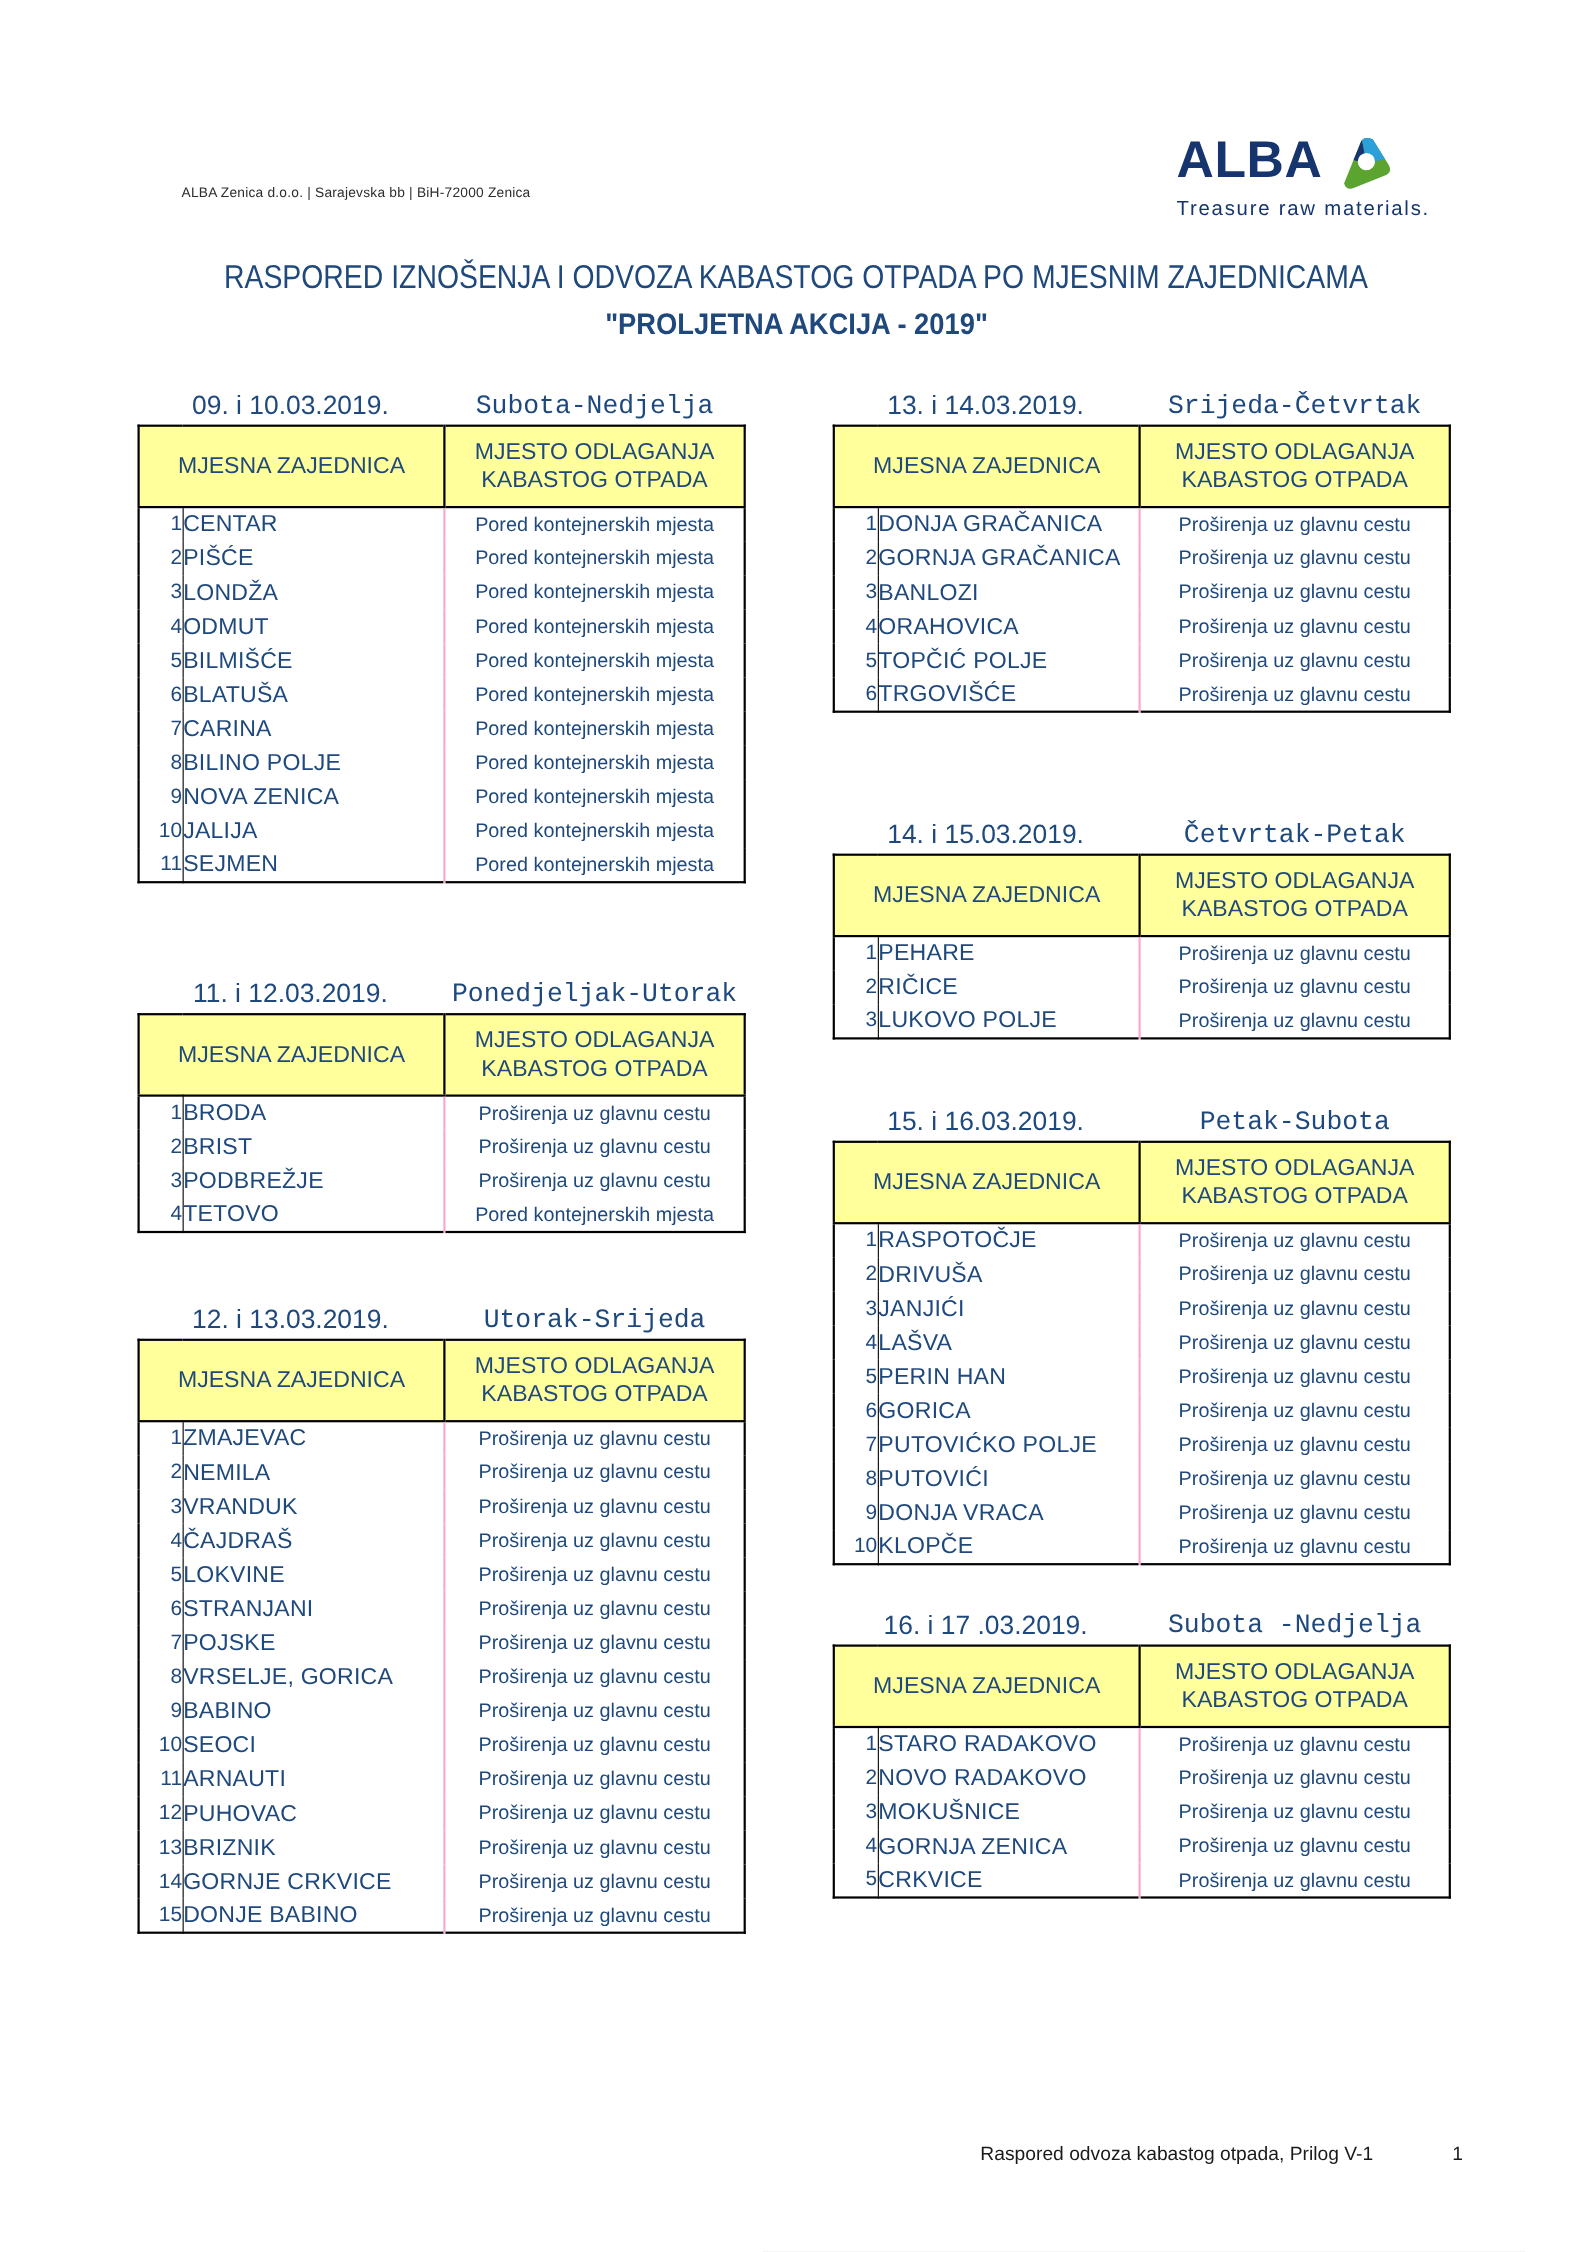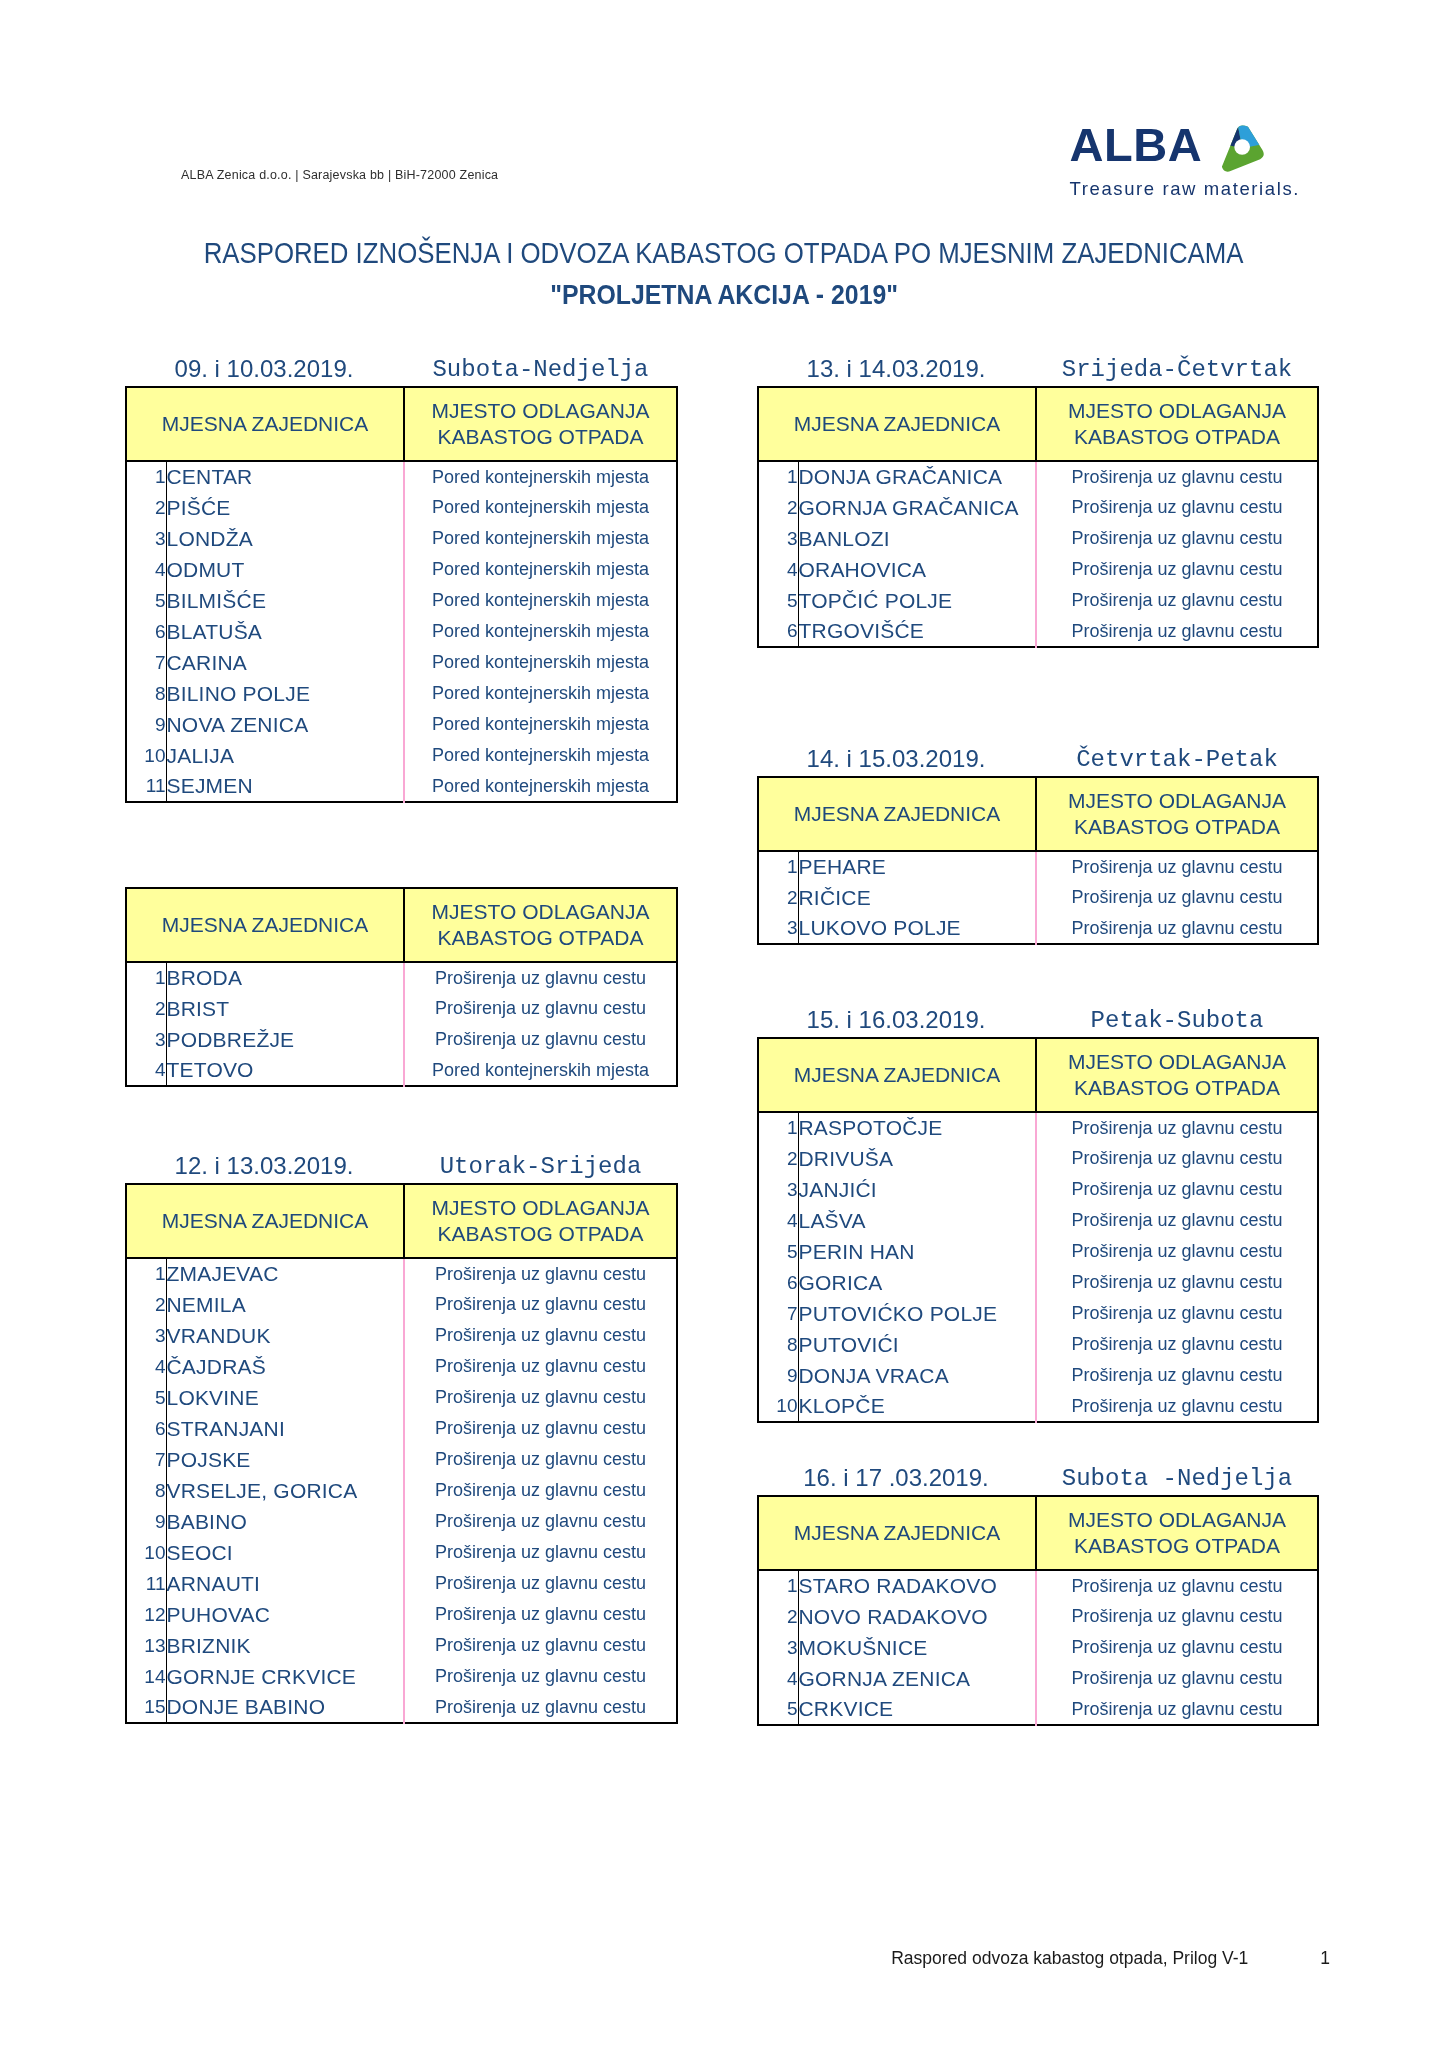--- a/index.html
+++ b/index.html
@@ -15,21 +15,21 @@
   body{font-family:"Liberation Sans", sans-serif;}
   .page{
     position:relative;
     width:1448px;height:2047px;
     margin:0 auto;
     background:#ffffff;
     overflow:hidden;
   }
   
   .top-row{
-    position:absolute;top:118px;left:16px;right:0;height:104px;
+    position:absolute;top:118px;left:0;right:0;height:104px;
   }
   .company-line{
     position:absolute;left:165px;top:50px;
     font-size:12.5px;color:#2e2e2e;letter-spacing:.2px;
   }
   .logo{
     position:absolute;right:148px;top:0;
     display:flex;flex-direction:column;align-items:flex-start;
   }
   .logo-row{display:flex;align-items:flex-start;gap:10px;}
@@ -220,20 +220,24 @@
               <tr>
                 <td class="num">11</td>
                 <td class="name">SEJMEN</td>
                 <td class="place">Pored kontejnerskih mjesta</td>
               </tr>
             </tbody>
     </table>
   </section>
 
   <section class="table-block">
+    <div class="date-row">
+      <span class="date">11. i 12.03.2019.</span>
+      <span class="days">Ponedjeljak-Utorak</span>
+    </div>
     <table class="schedule">
       <colgroup>
         <col class="c-num">
               <col class="c-name">
               <col class="c-place">
       </colgroup>
       <thead>
         <tr>
           <th class="h-name" colspan="2">MJESNA ZAJEDNICA</th>
           <th class="h-place">

